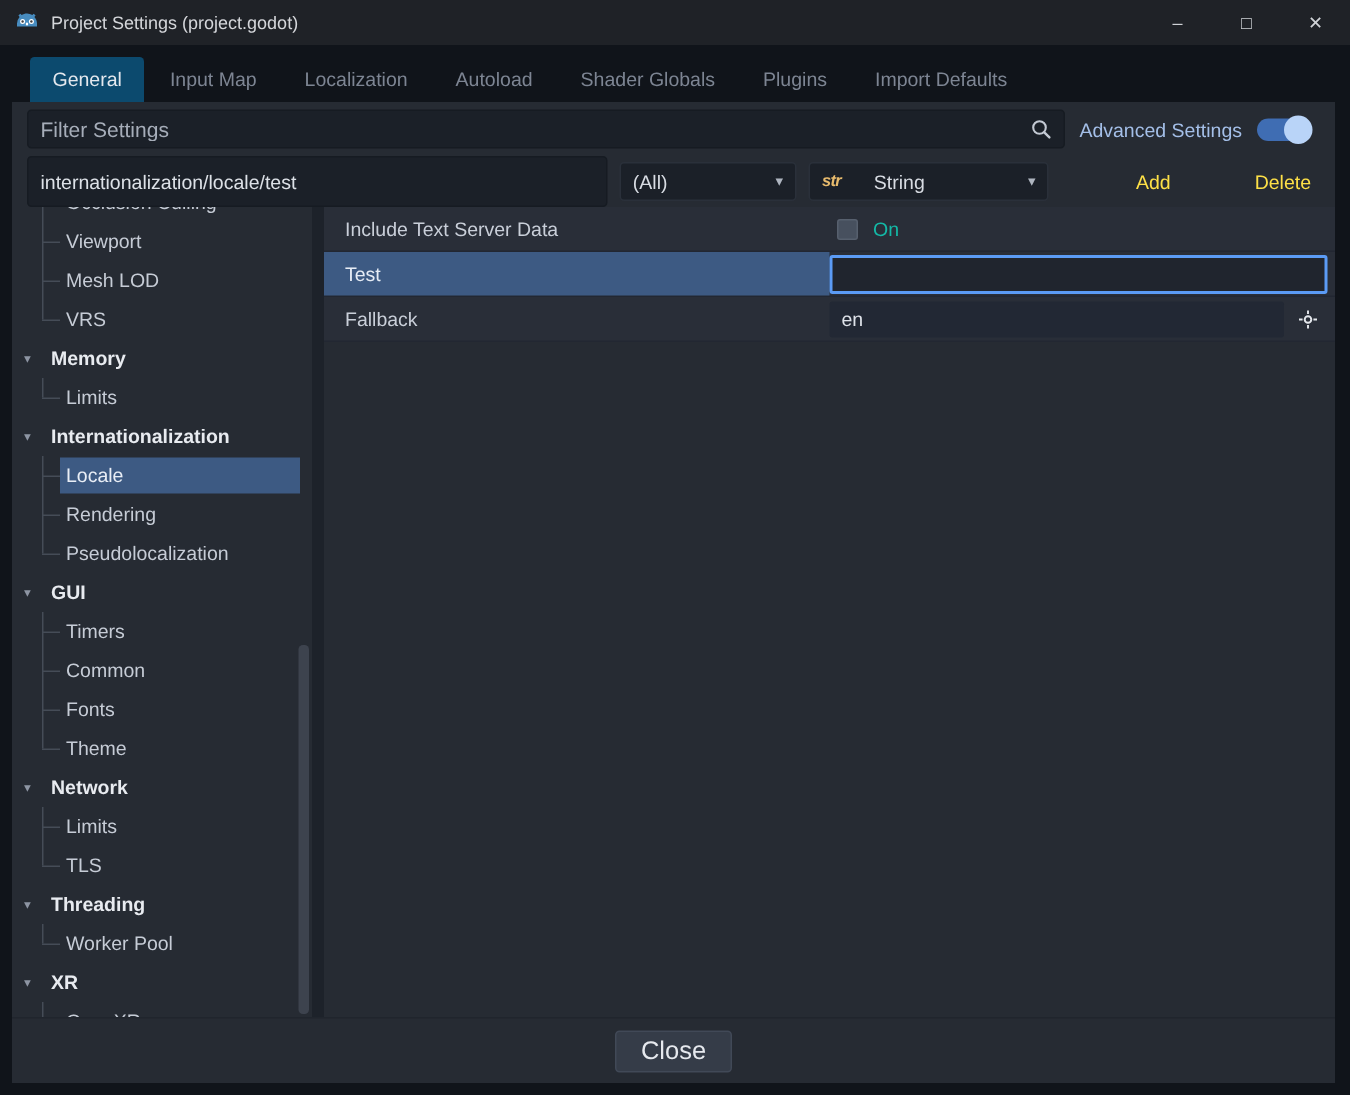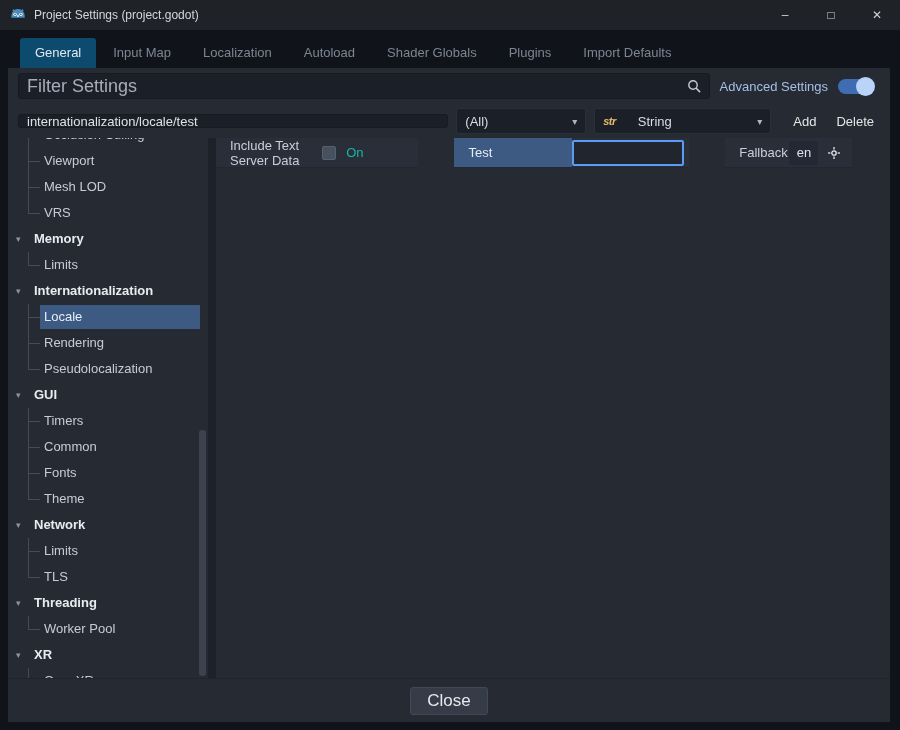--- a/index.html
+++ b/index.html
@@ -42,57 +42,57 @@
   .panel { flex: 1; background: #262b33; display: flex; flex-direction: column; min-height: 0; }
 
   
   .filter-row { height: 36px; display: flex; align-items: center; padding: 0 10px; gap: 10px; }
   .filter-input {
     flex: 1; height: 26px; background: #1b2028; border: 1px solid #161b22;
     border-radius: 3px; display: flex; align-items: center; padding: 0 8px;
   }
   .filter-input input {
     flex: 1; background: transparent; border: none; outline: none;
-    color: #dde1e7; font-size: 18px; font-family: inherit;
+    color: #dde1e7; font-size: 14px; font-family: inherit;
   }
   .filter-input input::placeholder { color: #a6adb9; opacity: 1; }
   .adv-label { color: #a4bfe8; font-size: 13px; white-space: nowrap; }
   .toggle { width: 36px; height: 15px; border-radius: 8px; background: #3f6db3; position: relative; margin-right: 6px; }
   .toggle .knob {
     position: absolute; right: -1px; top: -2px; width: 19px; height: 19px;
     border-radius: 50%; background: #b9d4f8;
   }
 
   
   .prop-row { height: 34px; display: flex; align-items: center; padding: 0 10px; gap: 8px; }
   .path-input {
-    width: 438px; height: 14px; background: #1b2028; border: 1px solid #161b22;
+    width: 438px; height: 34px; background: #1b2028; border: 1px solid #161b22;
     border-radius: 3px; display: flex; align-items: center; padding: 0 8px;
   }
   .path-input input {
     flex: 1; background: transparent; border: none; outline: none;
     color: #dde1e7; font-size: 13px; font-family: inherit;
   }
   .dropdown {
     height: 26px; background: #1b2028; border: 1px solid #2a303a; border-radius: 3px;
     display: flex; align-items: center; padding: 0 8px; gap: 22px;
     color: #d8dce3; font-size: 13px;
   }
   .dd-all { width: 132px; }
   .dd-type { width: 180px; }
   .dd-chev { margin-left: auto; color: #aeb5c0; font-size: 10px; }
   .str-icon { color: #e8bb6d; font-style: italic; font-weight: bold; font-size: 11px; letter-spacing: -0.5px; }
   .spacer { flex: 1; }
-  .text-btn { color: #e5e5e5; font-size: 13px; padding: 0 6px; white-space: nowrap; }
+  .text-btn { color: #fde047; font-size: 13px; padding: 0 6px; white-space: nowrap; margin-left: 36px; }
 
   
   .content { flex: 1; display: flex; min-height: 0; }
   .sidebar { width: 200px; position: relative; overflow: hidden; }
   .divider { width: 8px; background: #1d222a; }
-  .main { flex: 1; background: #262b33; display: flex; flex-direction: row; min-width: 0; gap: 36px; }
+  .main { flex: 1; background: #262b33; display: flex; flex-direction: column; min-width: 0; }
 
   
   .tree-item {
     height: 26px; font-size: 13px; color: #c6ccd6;
     position: relative; display: flex; align-items: center; cursor: default;
     white-space: nowrap;
   }
   .tree-item.clipped-top { margin-top: -16px; }
   .tree-item.section { font-weight: bold; color: #e8ebf0; padding-left: 26px; }
   .tree-item.section .chev {

